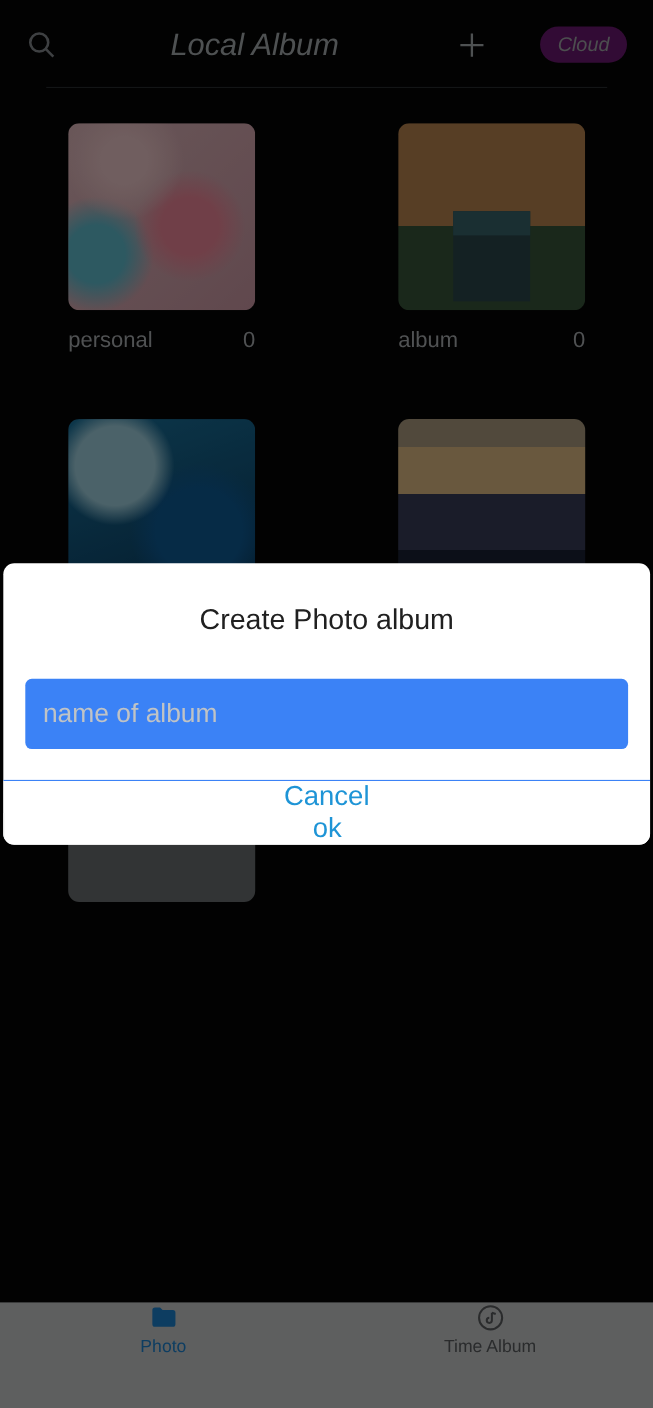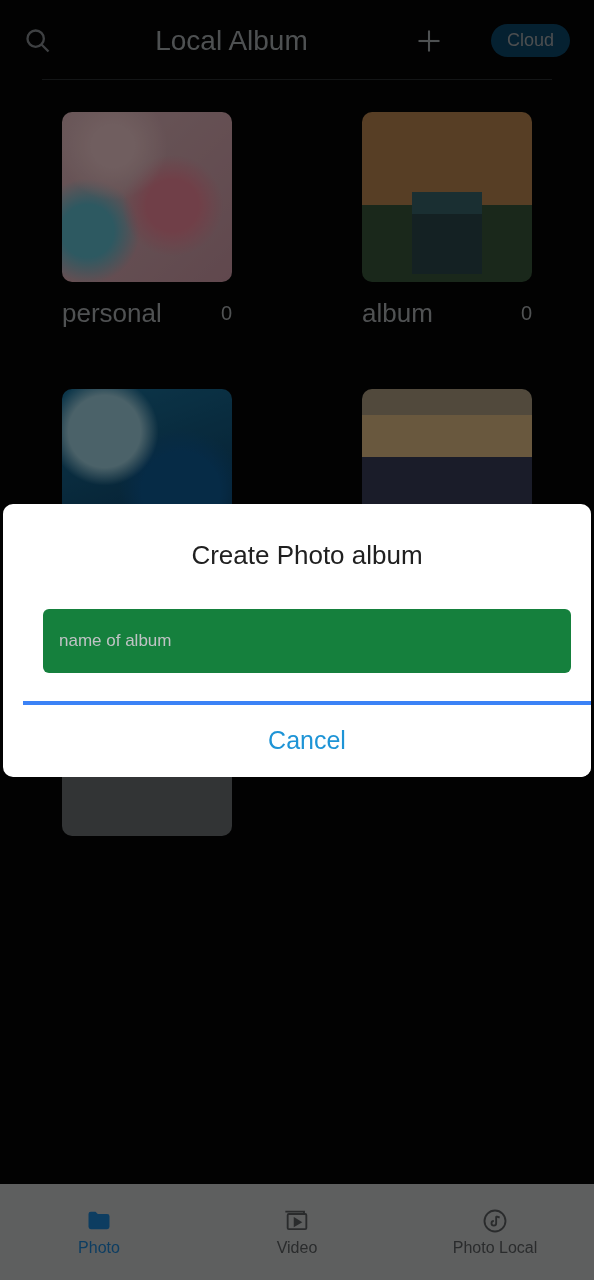--- a/index.html
+++ b/index.html
@@ -1,33 +1,33 @@
 <!DOCTYPE html>
 <html><head>
 <meta charset="utf-8">
 <style>
   * { margin: 0; padding: 0; box-sizing: border-box; }
   html, body { width: 594px; height: 1280px; overflow: hidden; font-family: -apple-system, sans-serif; }
   body { background: #000; position: relative; }
 
   .app { width: 100%; height: 100%; background: #050505; display: flex; flex-direction: column; }
 
-  .header { display: flex; align-items: center; padding: 24px 24px 18px 24px; gap: 36px; }
+  .header { display: flex; align-items: center; padding: 24px 24px 18px 24px; gap: 36px; font-style: italic; }
   .search-icon { width: 28px; height: 28px; color: #8a8f93; }
   .header-title { flex: 1; text-align: center; font-size: 28px; font-weight: 400; color: #aeb3b6; padding-right: 4px; }
   .plus-header { width: 28px; height: 28px; color: #aeb3b6; margin-right: 12px; }
-  .cloud-pill { background: #0c4a6e; color: #a9adb0; font-size: 18px; padding: 6px 16px; border-radius: 20px; }
+  .cloud-pill { background: #701a75; color: #a9adb0; font-size: 18px; padding: 6px 16px; border-radius: 20px; }
   .header-divider { height: 1px; background: #2c2f31; margin: 4px 42px 0 42px; }
 
   .content { flex: 1; overflow: hidden; padding: 32px 42px 0 42px; }
   .grid { display: grid; grid-template-columns: repeat(2, 1fr); gap: 60px 90px; }
   .album { display: flex; flex-direction: column; align-items: center; }
   .thumb { width: 170px; height: 170px; border-radius: 10px; background-size: cover; background-position: center; }
   .album-meta { display: flex; width: 170px; justify-content: space-between; align-items: center; margin-top: 16px; }
-  .album-name { color: #b1b5b8; font-size: 26px; }
+  .album-name { color: #b1b5b8; font-size: 20px; }
   .album-count { color: #b1b5b8; font-size: 20px; }
 
   .thumb-add { width: 170px; height: 170px; border-radius: 10px; background: #6f7476; display: flex; align-items: center; justify-content: center; }
   .thumb-add svg { width: 40px; height: 40px; color: #4c5052; }
 
   
   .t0 { background:
       radial-gradient(circle at 30% 20%, #f8d0d2 0 12%, transparent 30%),
       radial-gradient(circle at 65% 55%, #f98da0 0 18%, transparent 35%),
       radial-gradient(circle at 15% 70%, #64c5d8 0 14%, transparent 28%),
@@ -36,32 +36,32 @@
       linear-gradient(180deg, #c08a52 0 55%, #3b5a3d 55% 100%),
       radial-gradient(ellipse at 60% 35%, rgba(255,255,255,0.4) 0 6%, transparent 20%); }
   .t1::after { content: ''; display: block; width: 70px; height: 60px; margin: 80px auto 0; background: #2e4a4e; border-top: 22px solid #3a6870; position: relative; }
   .t2 { background:
       radial-gradient(circle at 25% 25%, #a7d9e8 0 20%, transparent 30%),
       radial-gradient(circle at 70% 60%, #0f5f9c 0 25%, transparent 40%),
       linear-gradient(160deg, #1d7aa6, #083a60); }
   .t3 { background: linear-gradient(180deg, #b3a386 0 15%, #e8c48a 15% 40%, #3a3f5c 40% 70%, #1c2336 70% 100%); }
 
   .bottom-nav { height: 96px; background: #d0d2d3; display: flex; }
-  .nav-item { flex: 1; display: flex; flex-direction: column; align-items: center; justify-content: center; gap: 4px; color: #5d6163; font-size: 16px; }
+  .nav-item { flex: 1; display: flex; flex-direction: column; align-items: center; gap: 4px; color: #5d6163; font-size: 16px; }
   .nav-item.active { color: #1e88d8; }
   .nav-item svg { width: 32px; height: 28px; }
 
   
   .scrim { position: absolute; inset: 0; background: rgba(0,0,0,0.55); display: flex; align-items: center; justify-content: center; }
-  .modal { width: 588px; background: #fff; border-radius: 10px; overflow: hidden; padding-left: 20px; }
+  .modal { width: 588px; background: #fff; border-radius: 10px; overflow: hidden; }
   .modal-title { font-size: 26px; color: #202020; text-align: center; padding: 36px 20px 30px 20px; font-weight: 400; }
   .modal-input-wrap { padding: 8px 20px 28px 20px; }
-  .modal-input { width: 100%; height: 64px; border: none; background: #15803d; border-radius: 6px; font-size: 17px; padding: 0 16px; color: #222; outline: none; }
+  .modal-input { width: 100%; height: 64px; border: none; background: #3b82f6; border-radius: 6px; font-size: 24px; padding: 0 16px; color: #222; outline: none; }
   .modal-input::placeholder { color: #c0c3c5; }
-  .modal-actions { display: flex; border-top: 4px solid #3b82f6; }
+  .modal-actions { display: flex; border-top: 1px solid #3b82f6; flex-direction: column; }
   .modal-btn { flex: 1; height: 72px; display: flex; align-items: center; justify-content: center; font-size: 25px; color: #1e94d6; background: #fff; border: none; cursor: pointer; }
   .modal-btn + .modal-btn { border-left: 1px solid #eceded; }
 </style>
 </head>
 <body>
 
 <div class="app">
   <div class="header">
     <span class="search-icon">
       <svg viewBox="0 0 24 24" fill="none" stroke="currentColor" stroke-width="2">
@@ -123,40 +123,33 @@
 
   <div class="bottom-nav">
     <div class="nav-item active">
       <svg viewBox="0 0 24 24" fill="currentColor">
           <path d="M3 6a2 2 0 0 1 2-2h4l2 2h8a2 2 0 0 1 2 2v9a2 2 0 0 1-2 2H5a2 2 0 0 1-2-2V6z"></path>
         </svg>
       <span>Photo</span>
     </div>
     <div class="nav-item">
       <svg viewBox="0 0 24 24" fill="none" stroke="currentColor" stroke-width="1.6">
-          <rect x="4" y="6" width="16" height="13" rx="1"></rect>
-          <path d="M2 4h16v2"></path>
-          <path d="M10 10l5 3-5 3z" fill="currentColor"></path>
-        </svg>
-      <span>Video</span>
-    </div>
-    <div class="nav-item">
-      <svg viewBox="0 0 24 24" fill="none" stroke="currentColor" stroke-width="1.6">
           <circle cx="12" cy="12" r="9"></circle>
           <path d="M13 8v6a2 2 0 1 1-2-2"></path>
           <path d="M13 8l3 1"></path>
         </svg>
-      <span>Photo Local</span>
+      <span>Time Album</span>
     </div>
   </div>
 </div>
 
 <div class="scrim">
   <div class="modal">
     <div class="modal-title">Create Photo album</div>
     <div class="modal-input-wrap">
       <input class="modal-input" type="text" placeholder="name of album" style="">
     </div>
     <div class="modal-actions">
       <button class="modal-btn">Cancel</button>
+      <button class="modal-btn">ok</button>
     </div>
   </div>
 </div>
 
 </body></html>

